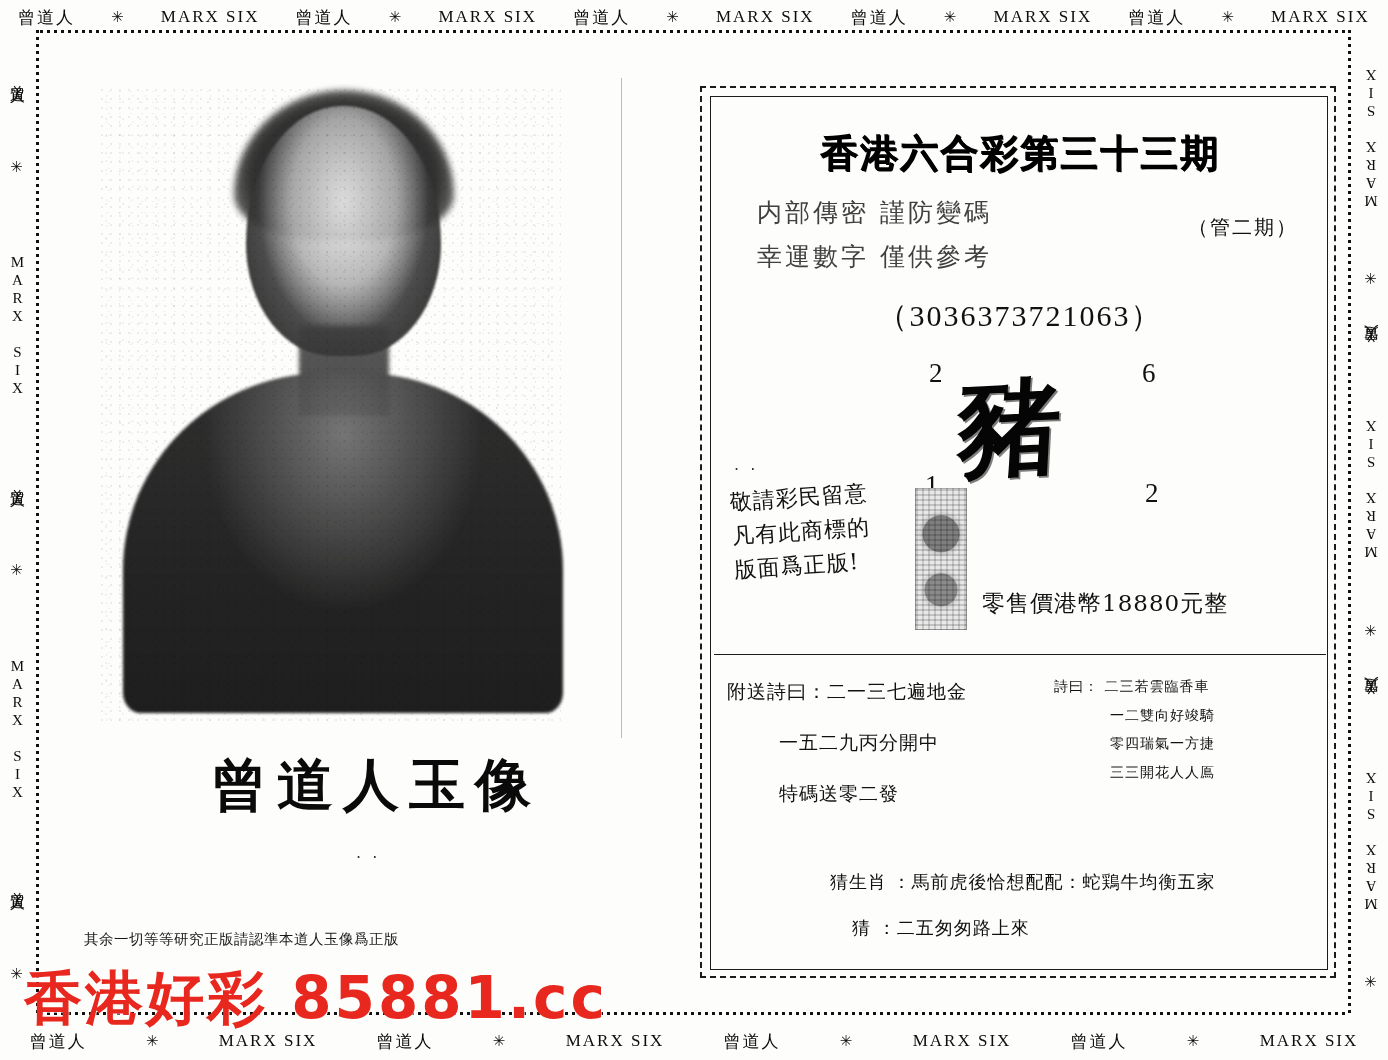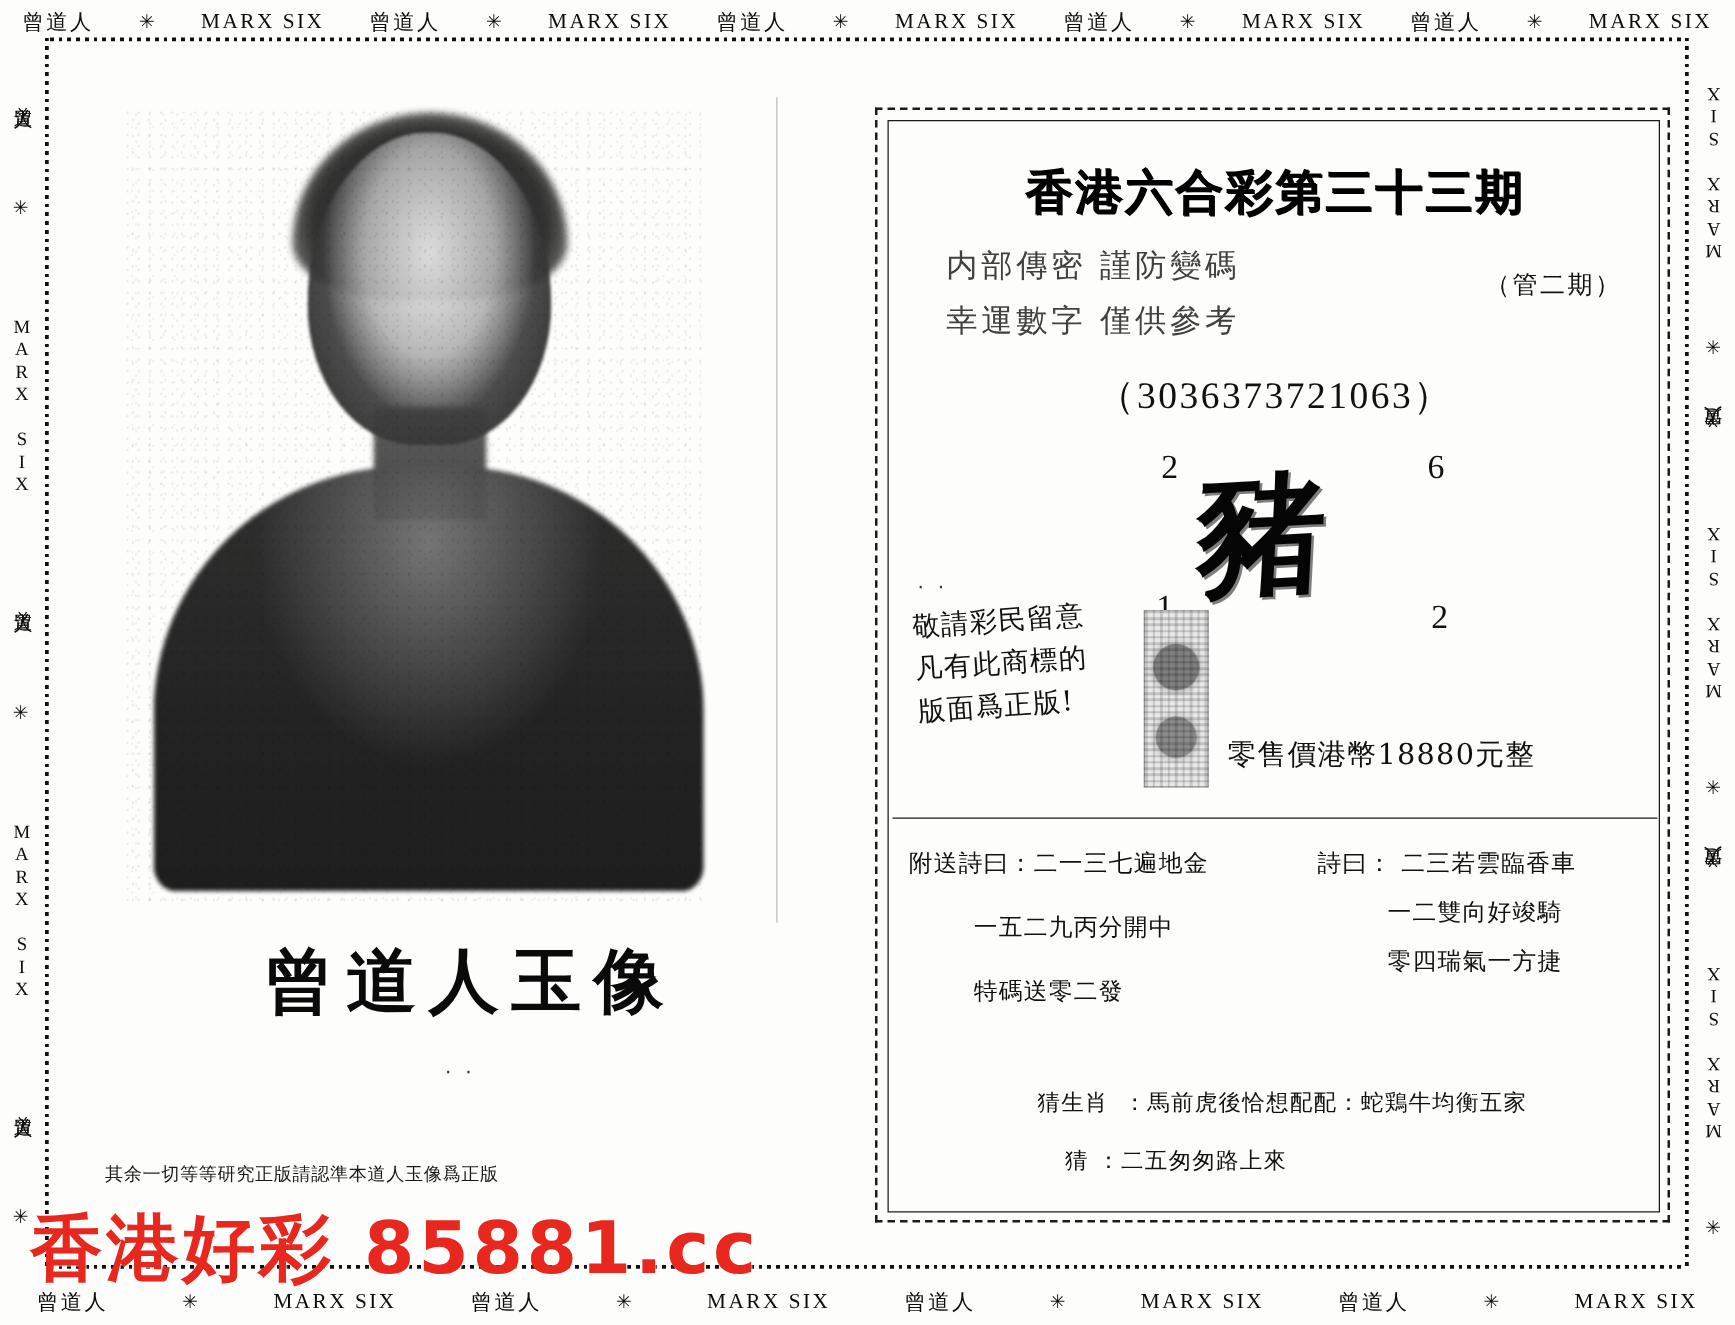--- a/index.html
+++ b/index.html
@@ -291,30 +291,30 @@
     letter-spacing: 1px;
     color: #111;
   }
   #poem-left .lead { margin-left: 0; }
   #poem-left .ind { margin-left: 52px; display: block; margin-top: 12px; }
   #poem-right {
     position: absolute;
     left: 352px; top: 584px;
     width: 270px;
     font-family: "DejaVu Serif", serif;
-    font-size: 19px;
+    font-size: 14px;
     line-height: 2.05;
     letter-spacing: 1px;
     color: #111;
   }
   #poem-right .ind { margin-left: 56px; display: block; }
   #guess-1 {
     position: absolute;
     left: 128px; top: 782px;
-    font-family: Liberation Mono, monospace;
+    font-family: Liberation Serif, serif;
     font-size: 18px;
     letter-spacing: 1px;
     color: #111;
   }
   #guess-2 {
     position: absolute;
     left: 150px; top: 828px;
     font-family: "DejaVu Serif", serif;
     font-size: 18px;
     letter-spacing: 1px;
@@ -461,20 +461,21 @@
       <span class="ind">特碼送零二發</span>
     </div>
 
     <div id="poem-right">
       <div>
         <span>詩曰：</span>
         <span>二三若雲臨香車</span>
       </div>
       <span class="ind">一二雙向好竣騎</span>
       <span class="ind">零四瑞氣一方捷</span>
+      <span class="ind">三三開花人人鳫</span>
     </div>
 
     <div id="guess-1">猜生肖 ：馬前虎後恰想配配：蛇鶏牛均衡五家</div>
     <div id="guess-2">猜 ：二五匆匆路上來</div>
   </div>
 
   <div id="watermark">香港好彩 85881.cc</div>
 
 </div>
 

